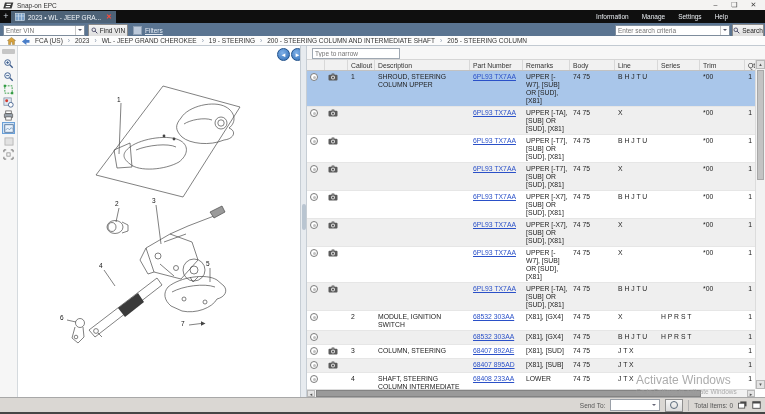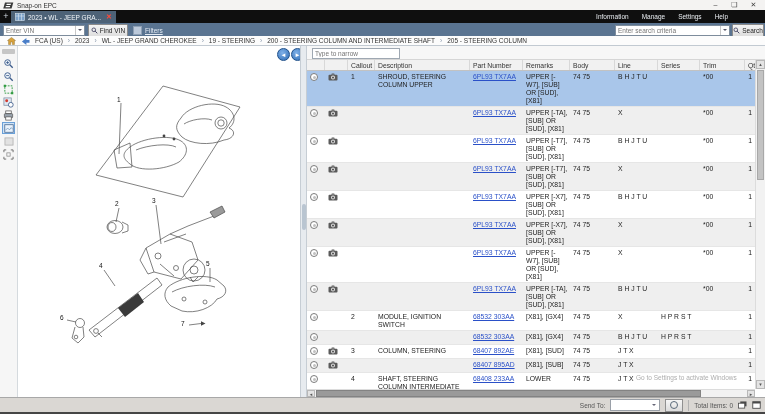--- a/index.html
+++ b/index.html
@@ -558,20 +558,21 @@
     <div class="sbtn down"></div>
   </div>
   <div class="hscroll">
     <div class="sbtn left"></div>
     <div class="hthumb"></div>
     <div class="sbtn right"></div>
   </div>
 </div>
 
 <div class="abs watermark">
+  <div class="wm1">Activate Windows</div>
   <div class="wm2">Go to Settings to activate Windows</div>
 </div>
 
 <div class="abs statusbar">
   <span class="sb-label">Send To:</span>
   <div class="sb-combo">
       <div class="chev"></div>
     </div>
   <div class="sb-btn">
       <span class="sendicon"></span>

